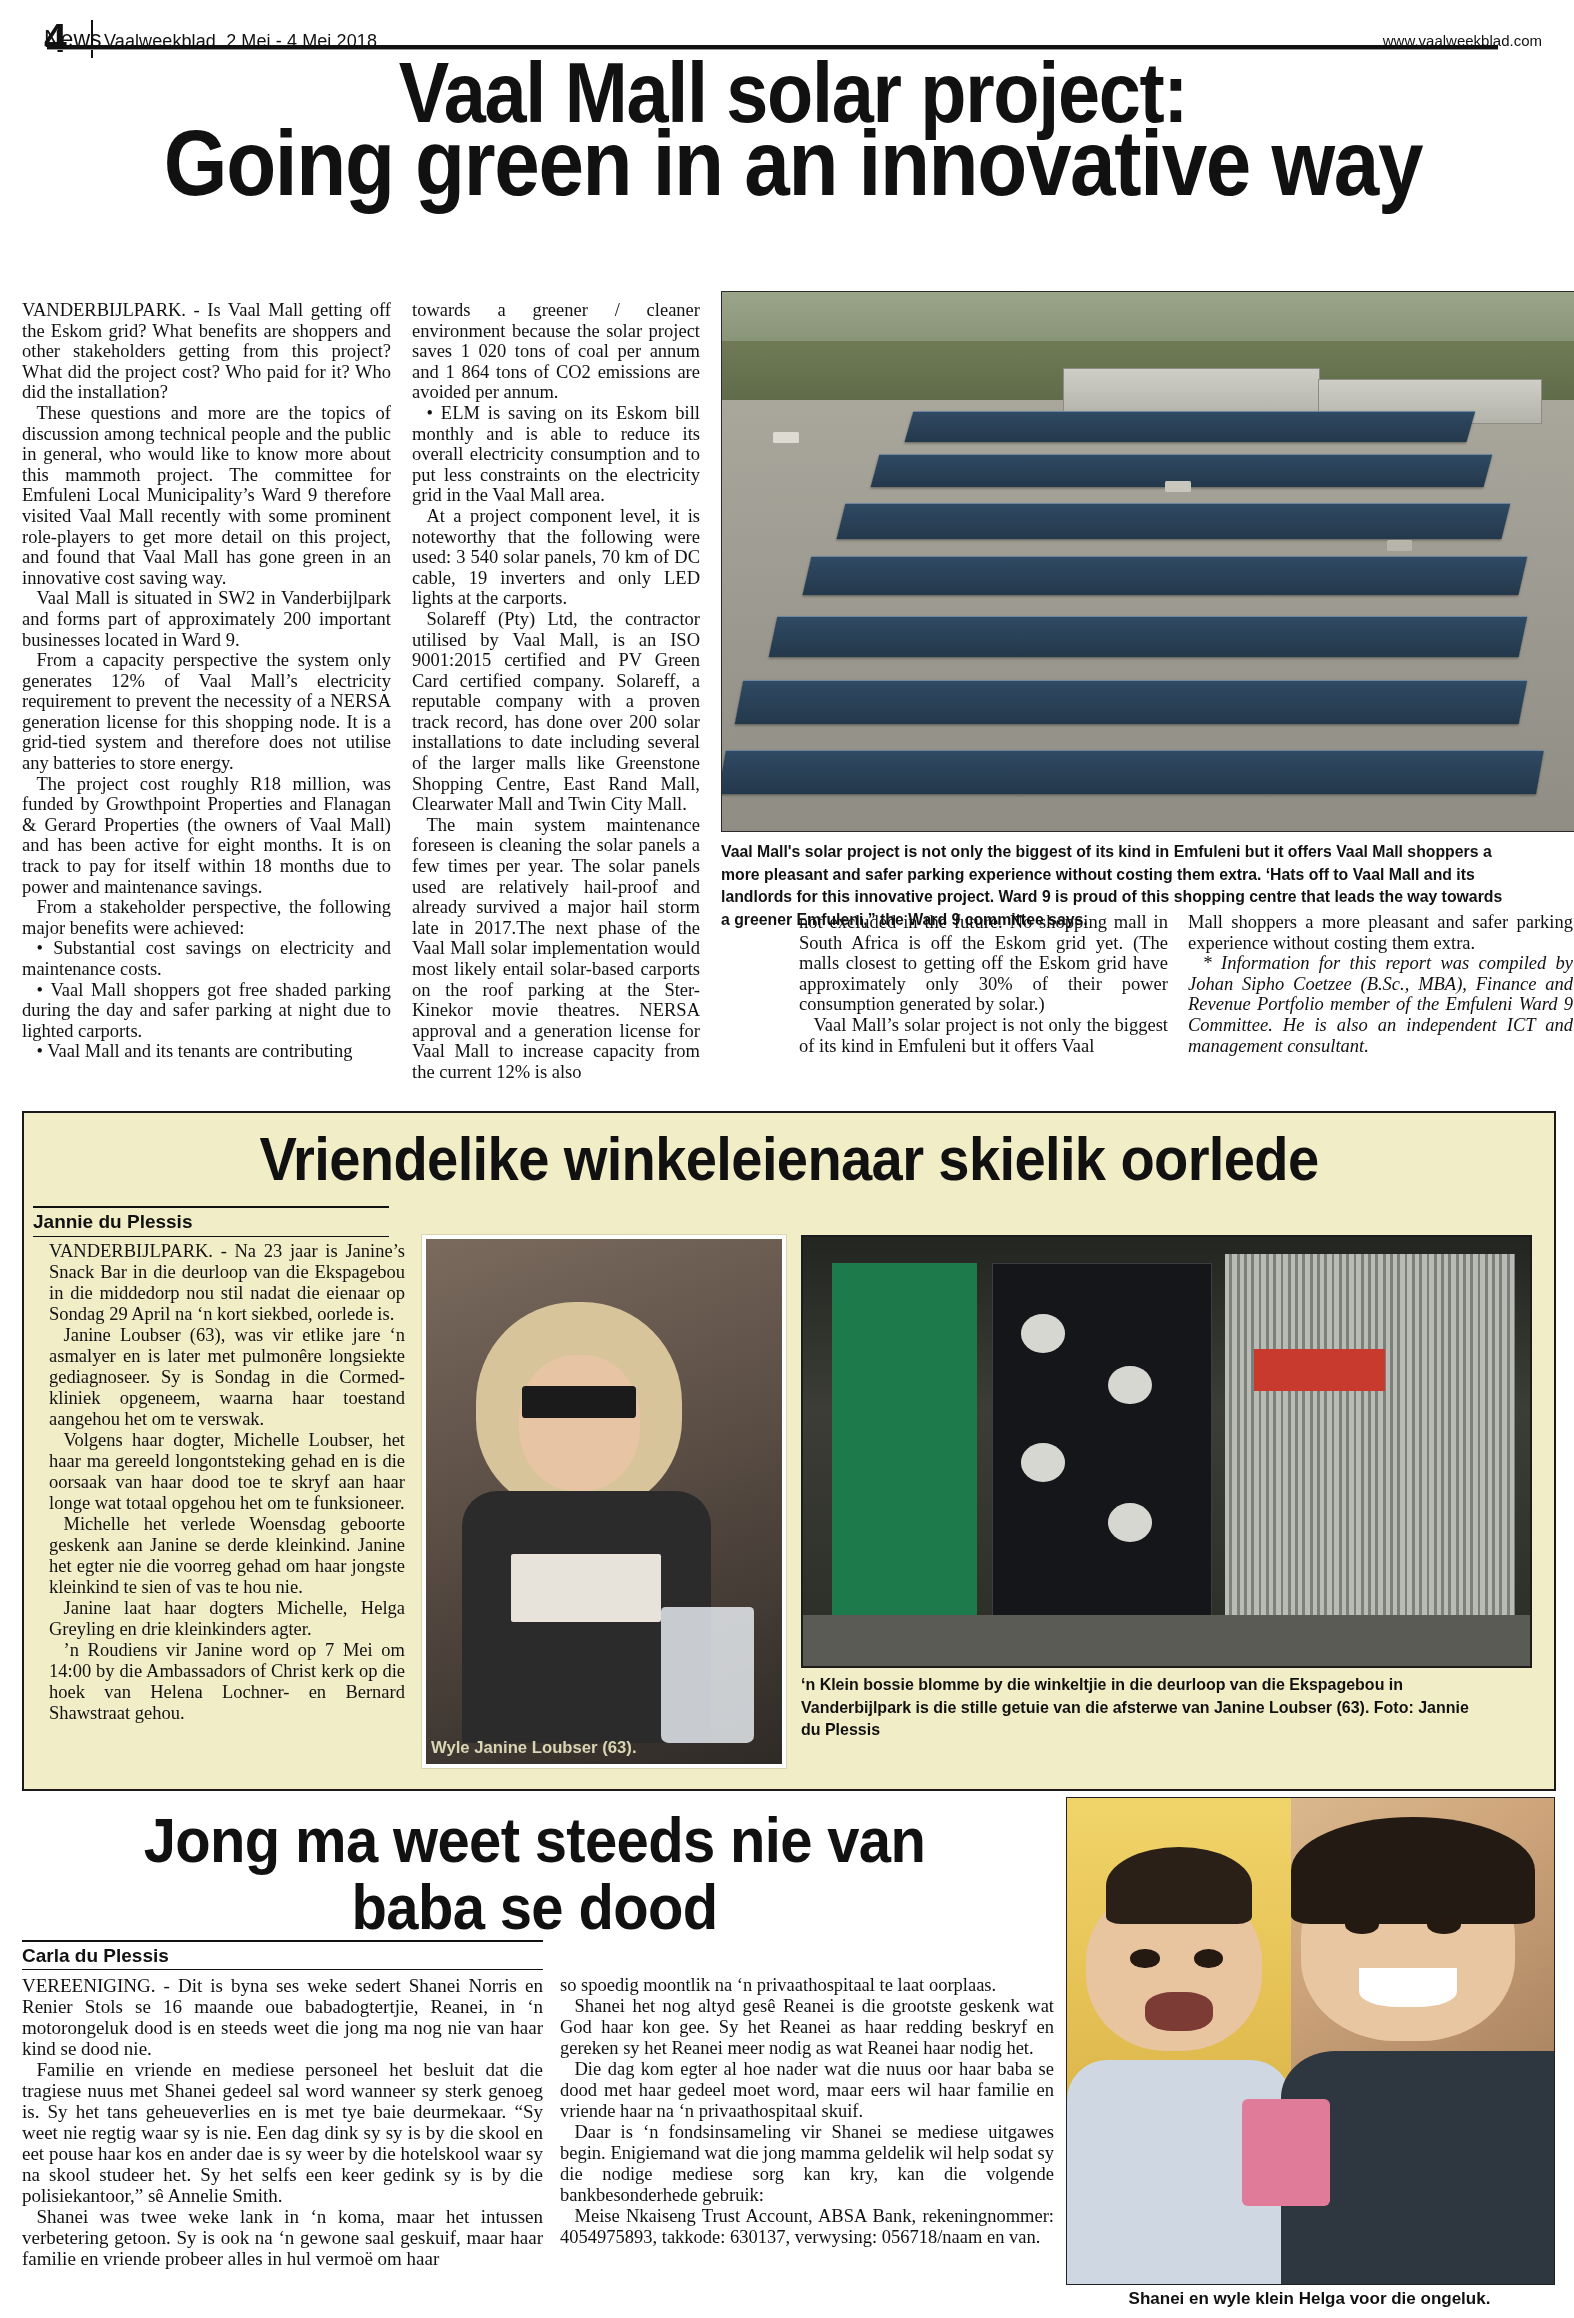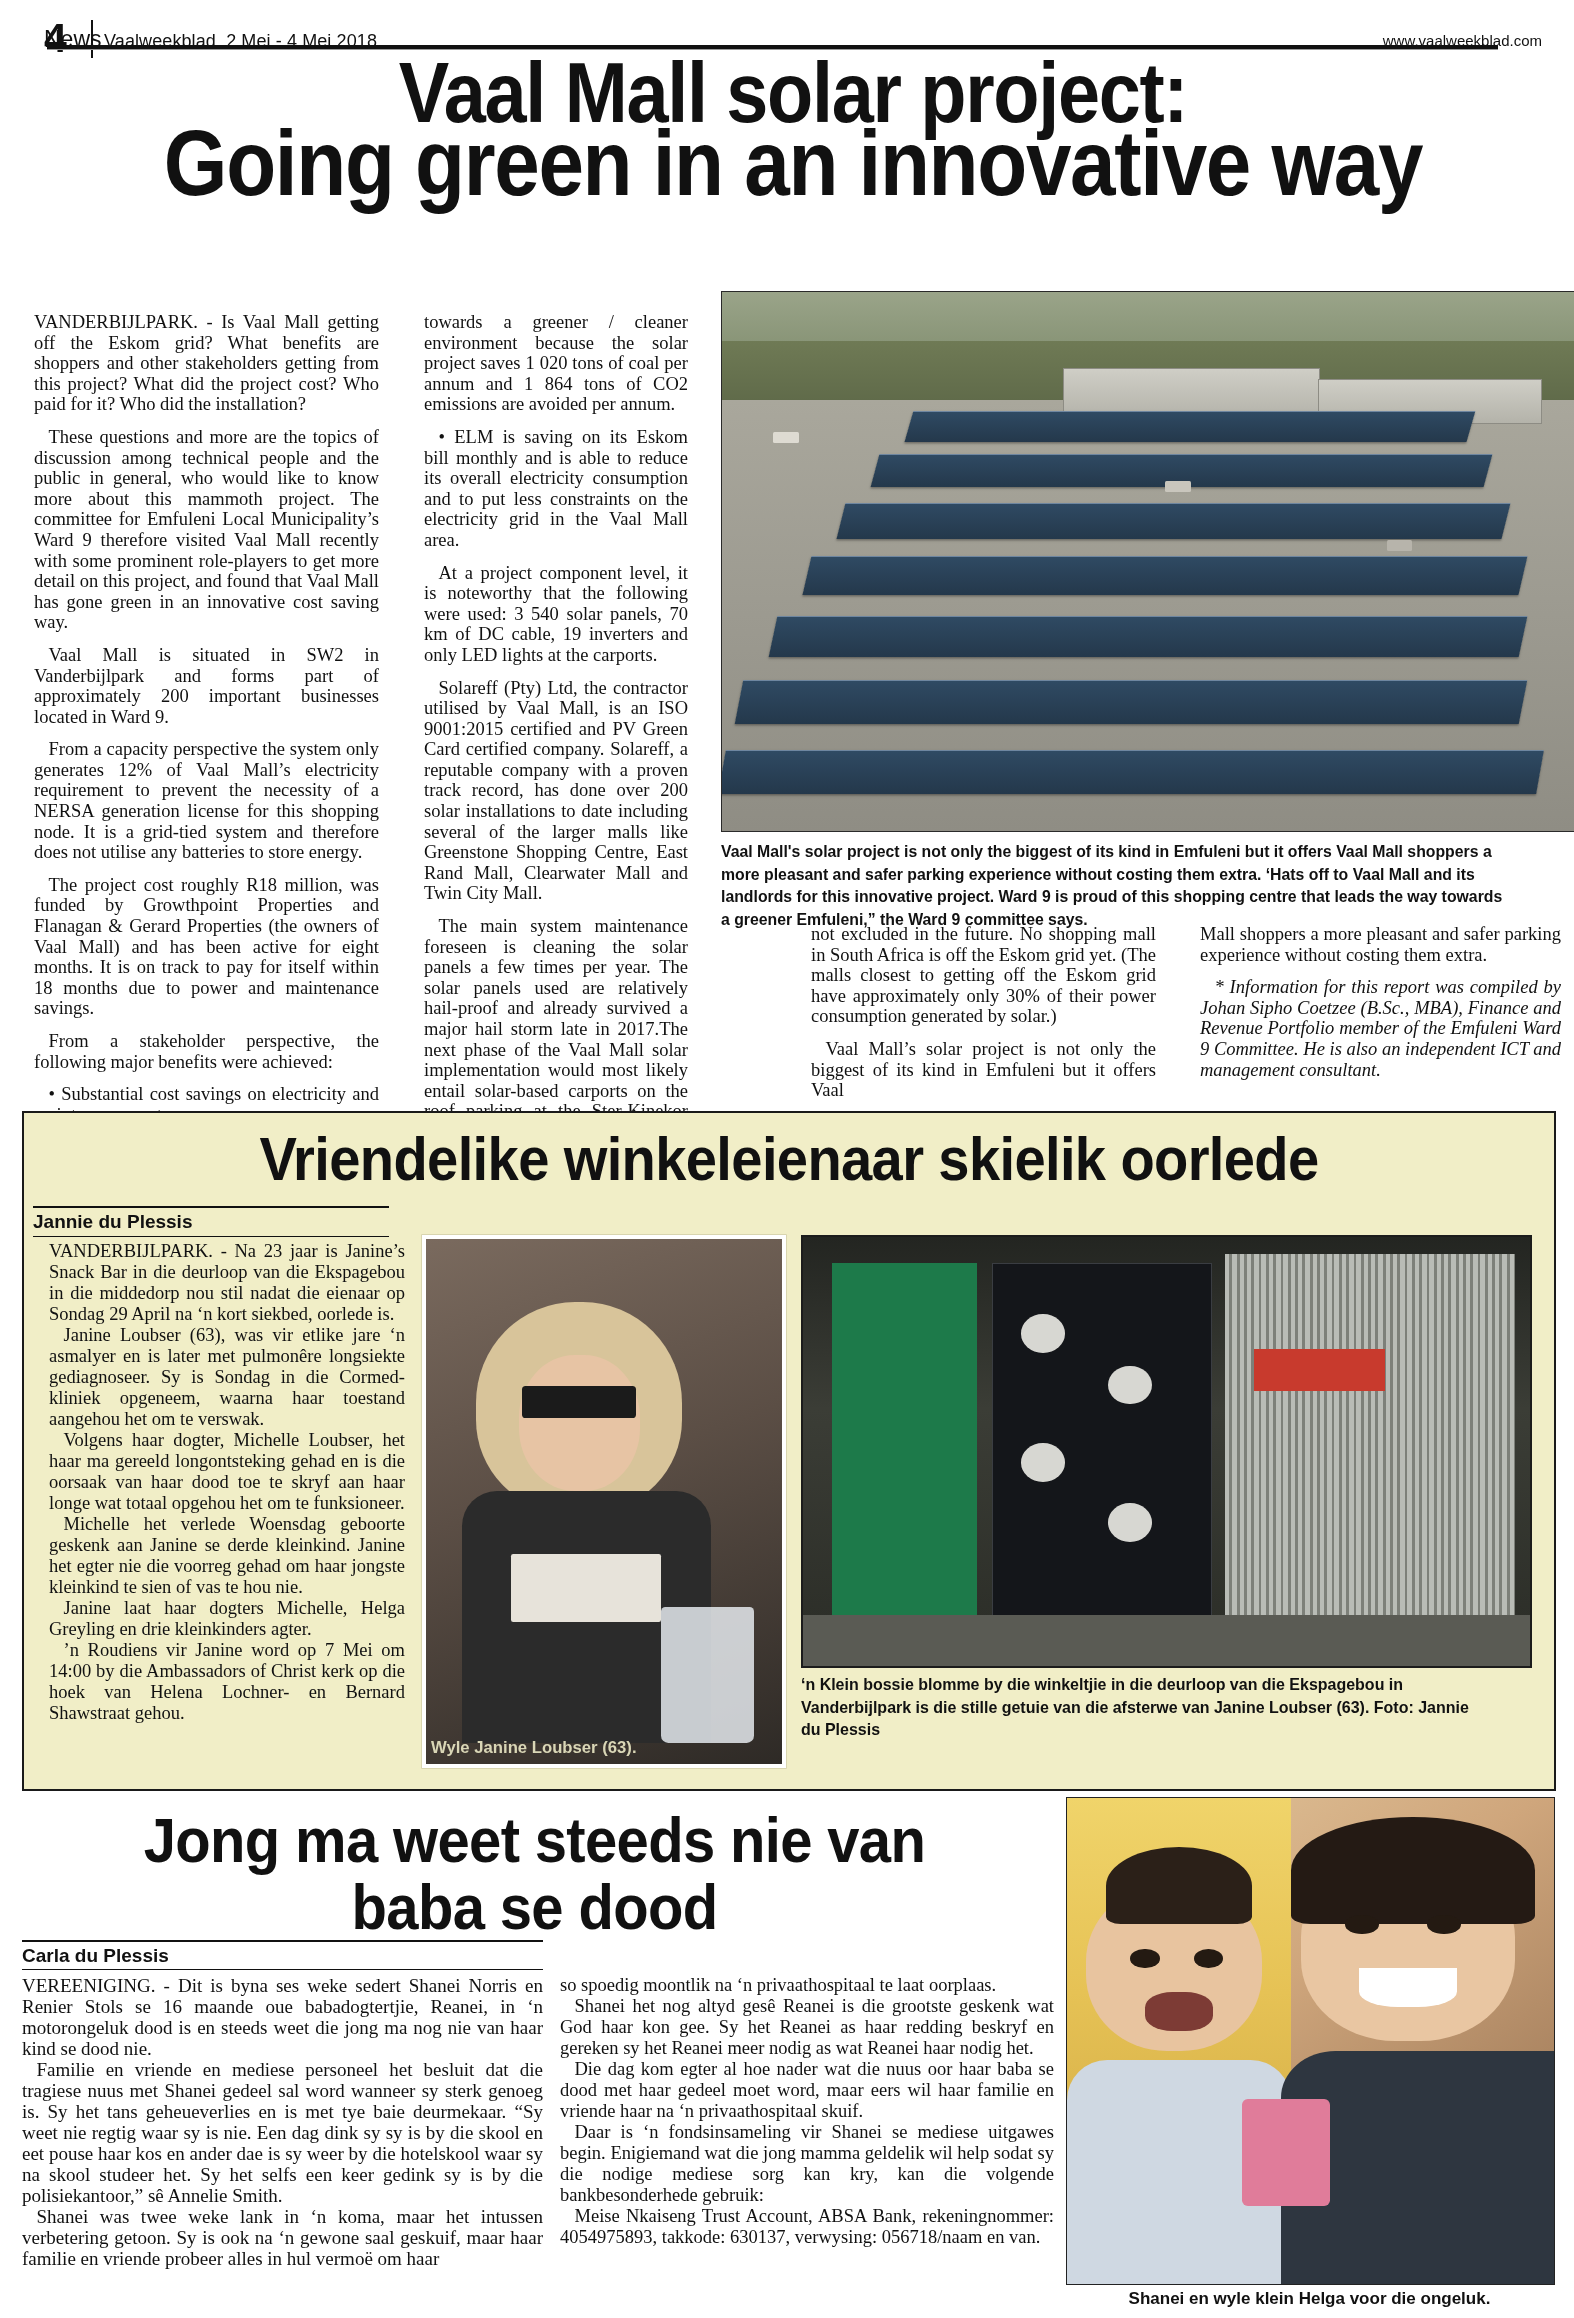--- a/index.html
+++ b/index.html
@@ -25,21 +25,21 @@
   .hl1{position:absolute;left:44px;top:57px;width:1498px;text-align:center;
        font-family:"Liberation Sans",sans-serif;font-weight:700;
        font-size:86px;line-height:71px;letter-spacing:-1.5px;
        transform:scaleX(.88);transform-origin:center top;}
   .hl1 .l1{display:block;}
   .hl1 .l2{display:block;font-size:93px;}
 
   
   .a1{position:absolute;left:22px;top:300px;width:1530px;}
   .col{font-size:18.5px;line-height:20.6px;text-align:justify;text-justify:inter-word;hyphens:manual;}
-  .col p{margin:12px;text-indent:14.5px;}
+  .col p{margin:0;text-indent:14.5px;}
   .col p.first{text-indent:0;}
   .a1-c1{position:absolute;left:0;top:0;width:369px;}
   .a1-c2{position:absolute;left:390px;top:0;width:288px;}
 
   .a1-photo{position:absolute;left:699px;top:-8.7px;width:852px;height:539px;border:1.5px solid #2a2a2a;overflow:hidden;background:#6d7a5a;}
   .a1-cap{position:absolute;left:699px;top:541px;width:852px;
           font-family:"Liberation Sans",sans-serif;font-weight:700;font-size:17px;line-height:22.5px;
           transform:scaleX(.93);transform-origin:left top;}
 
   .a1-c3{position:absolute;left:777px;top:612px;width:369px;}

